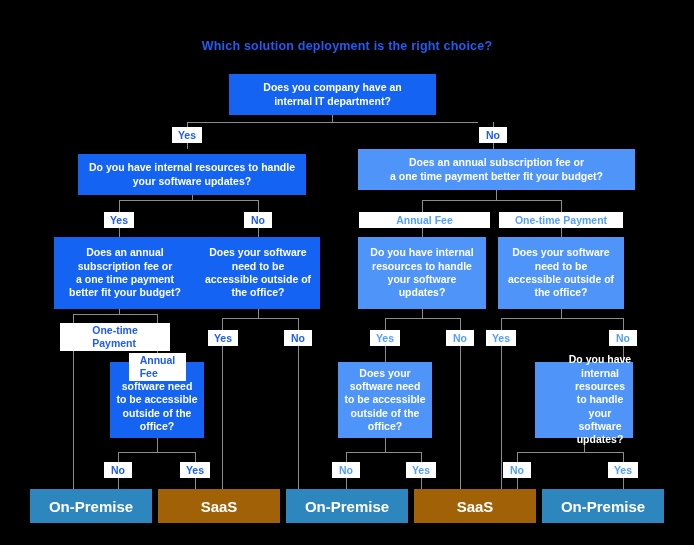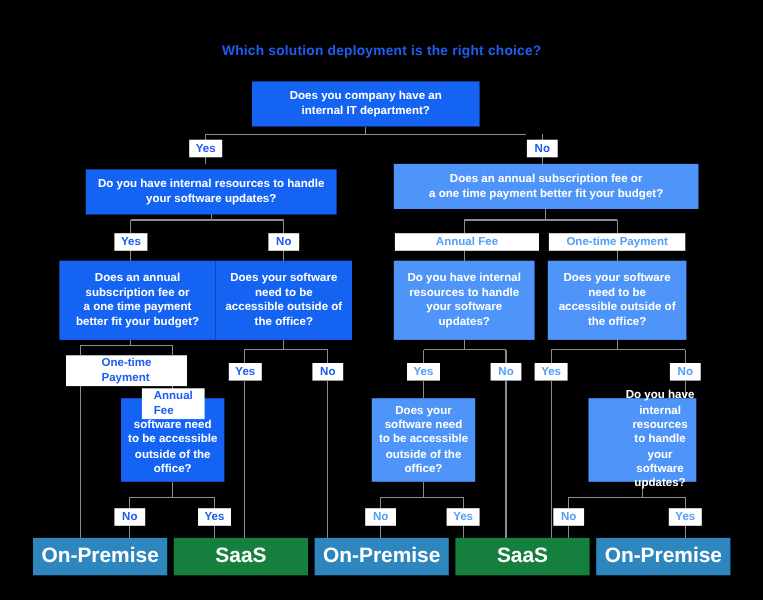--- a/index.html
+++ b/index.html
@@ -75,25 +75,25 @@
 
   .result {
     position: absolute;
     box-sizing: border-box;
     display: flex;
     align-items: center;
     justify-content: center;
     text-align: center;
     color: #ffffff;
     font-weight: bold;
-    font-size: 19px;
+    font-size: 15px;
     z-index: 3;
   }
   .res-blue  { background: #2e86bf; }
-  .res-green { background: #15803d; }
+  .res-green { background: #a16207; }
 </style>
 </head>
 <body>
 
 <div id="chart">
 
   <svg id="lines" viewBox="0 0 694 545" width="694" height="545">
       <path d="M332,115 L332,122" stroke="#8c8c8c" stroke-width="1" fill="none" shape-rendering="crispEdges"></path>
       <path d="M187,122 L478,122" stroke="#8c8c8c" stroke-width="1" fill="none" shape-rendering="crispEdges"></path>
       <path d="M187,122 L187,149" stroke="#8c8c8c" stroke-width="1" fill="none" shape-rendering="crispEdges"></path>

